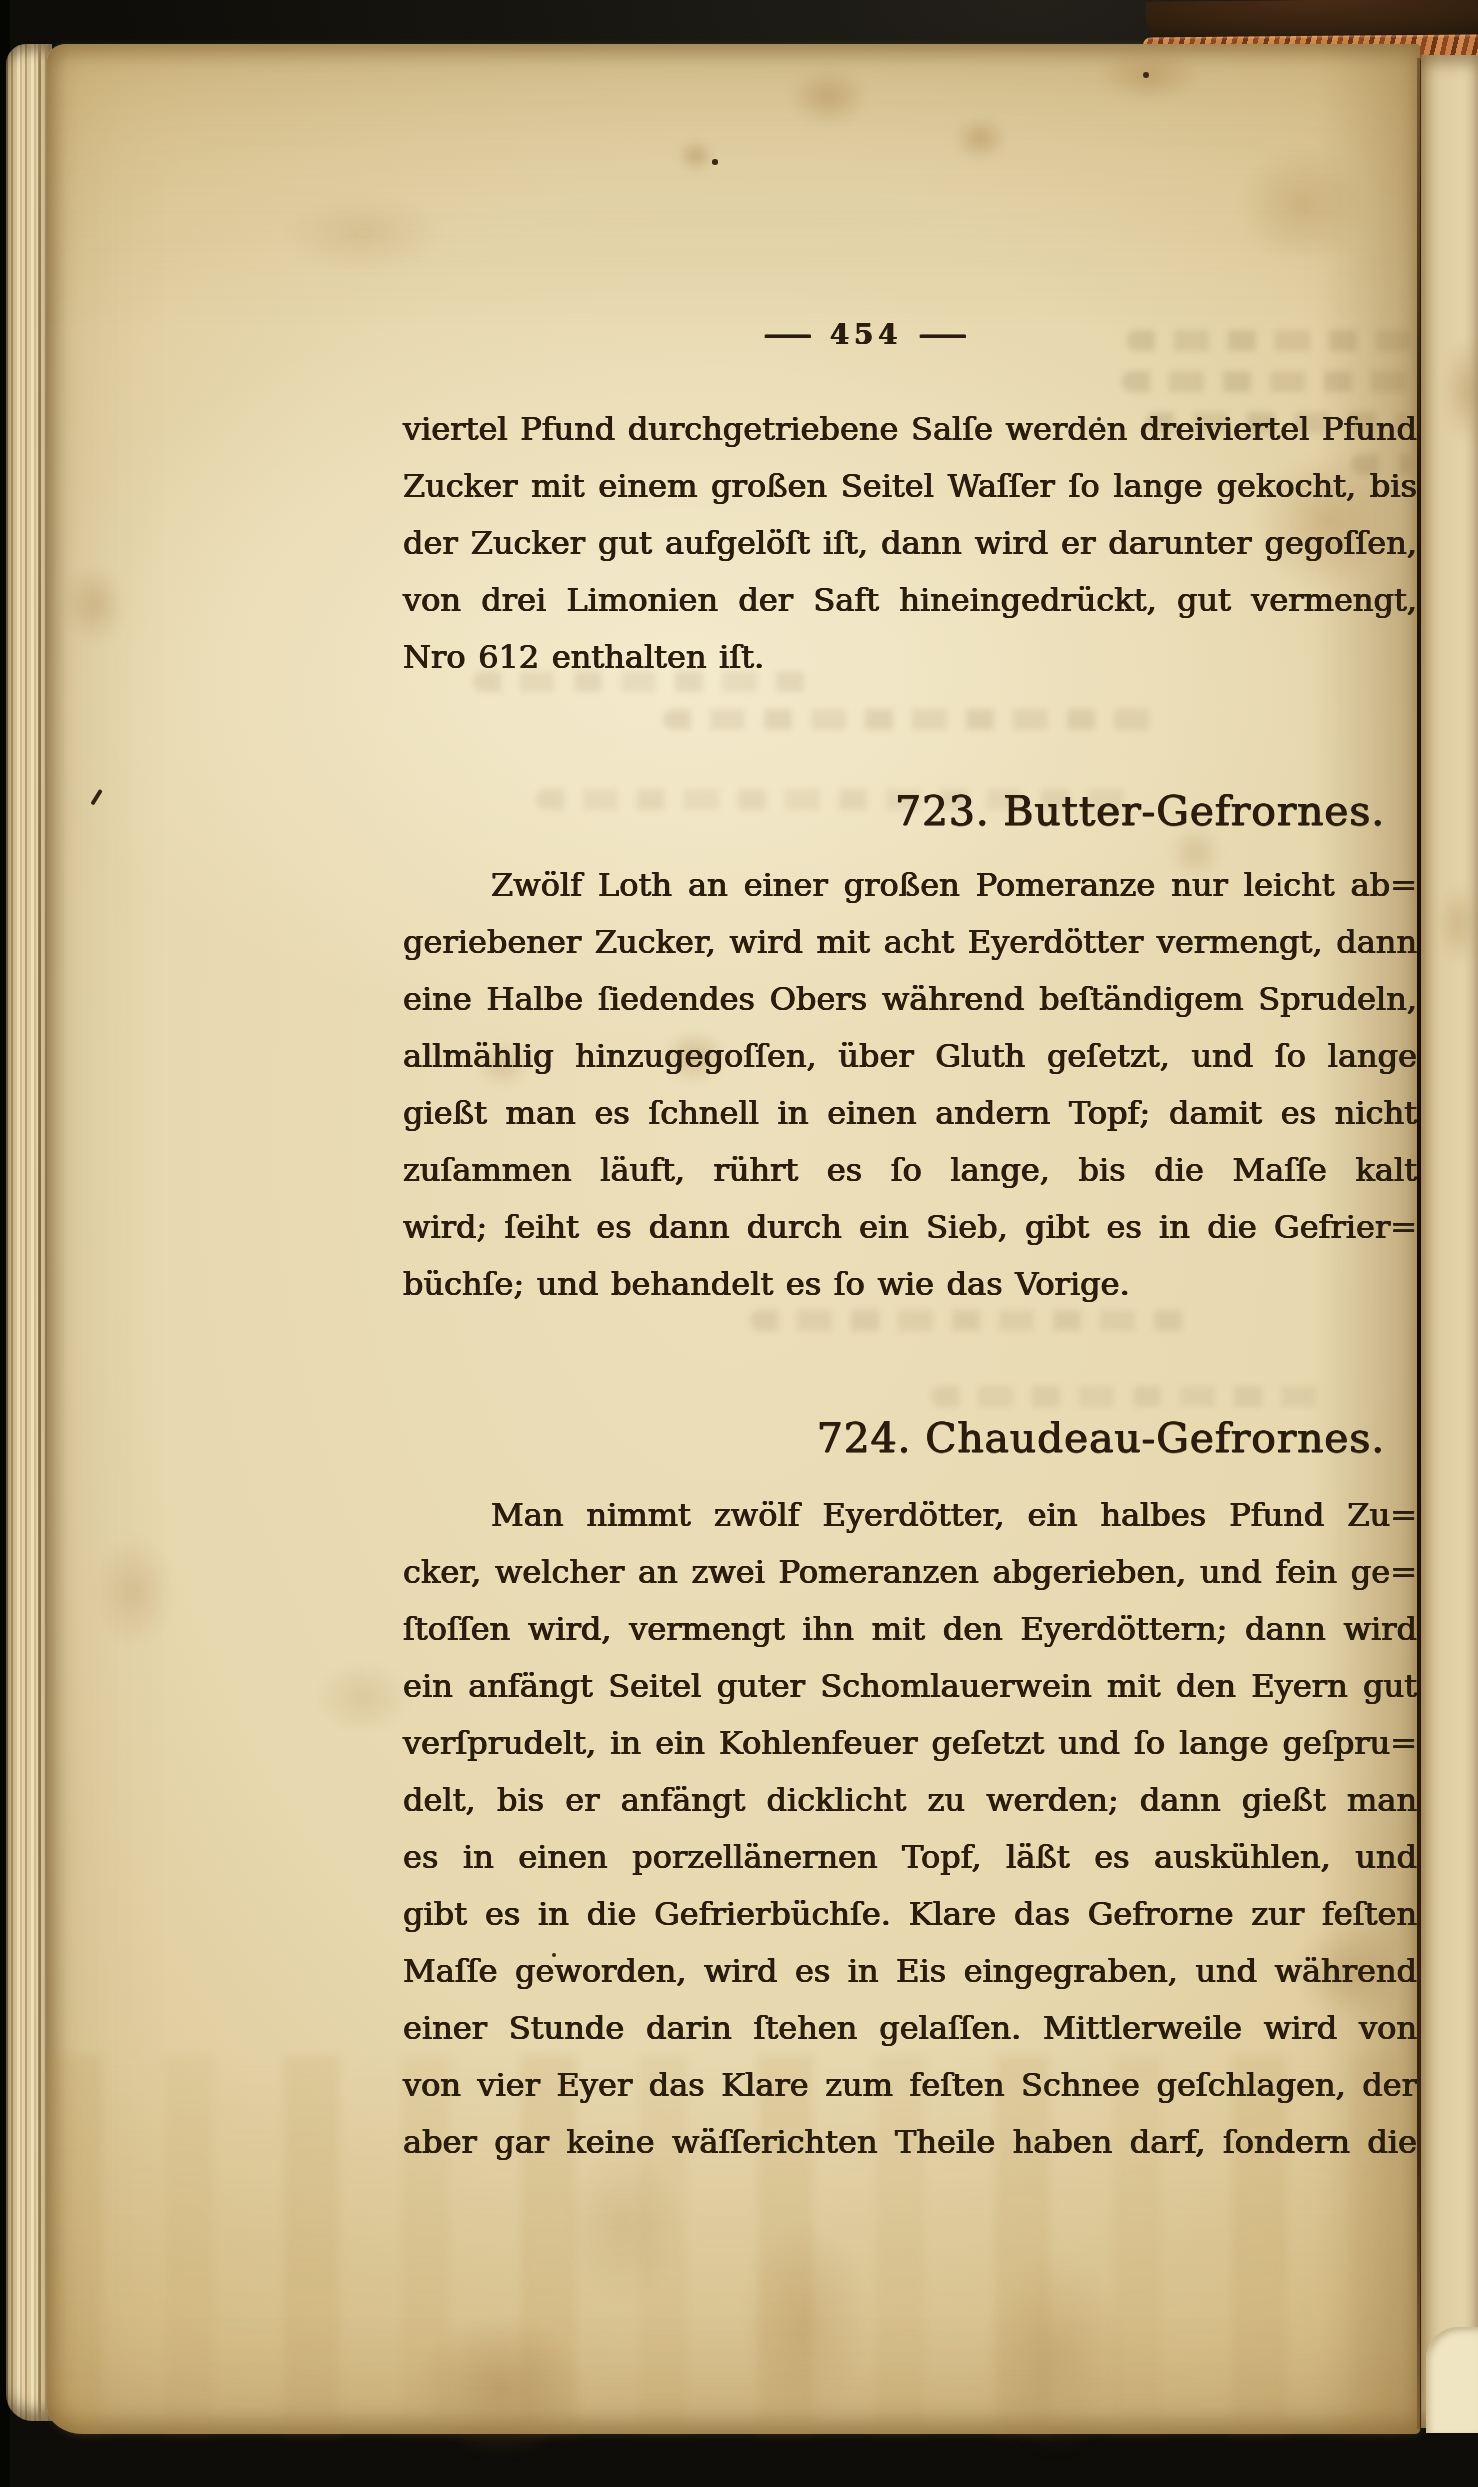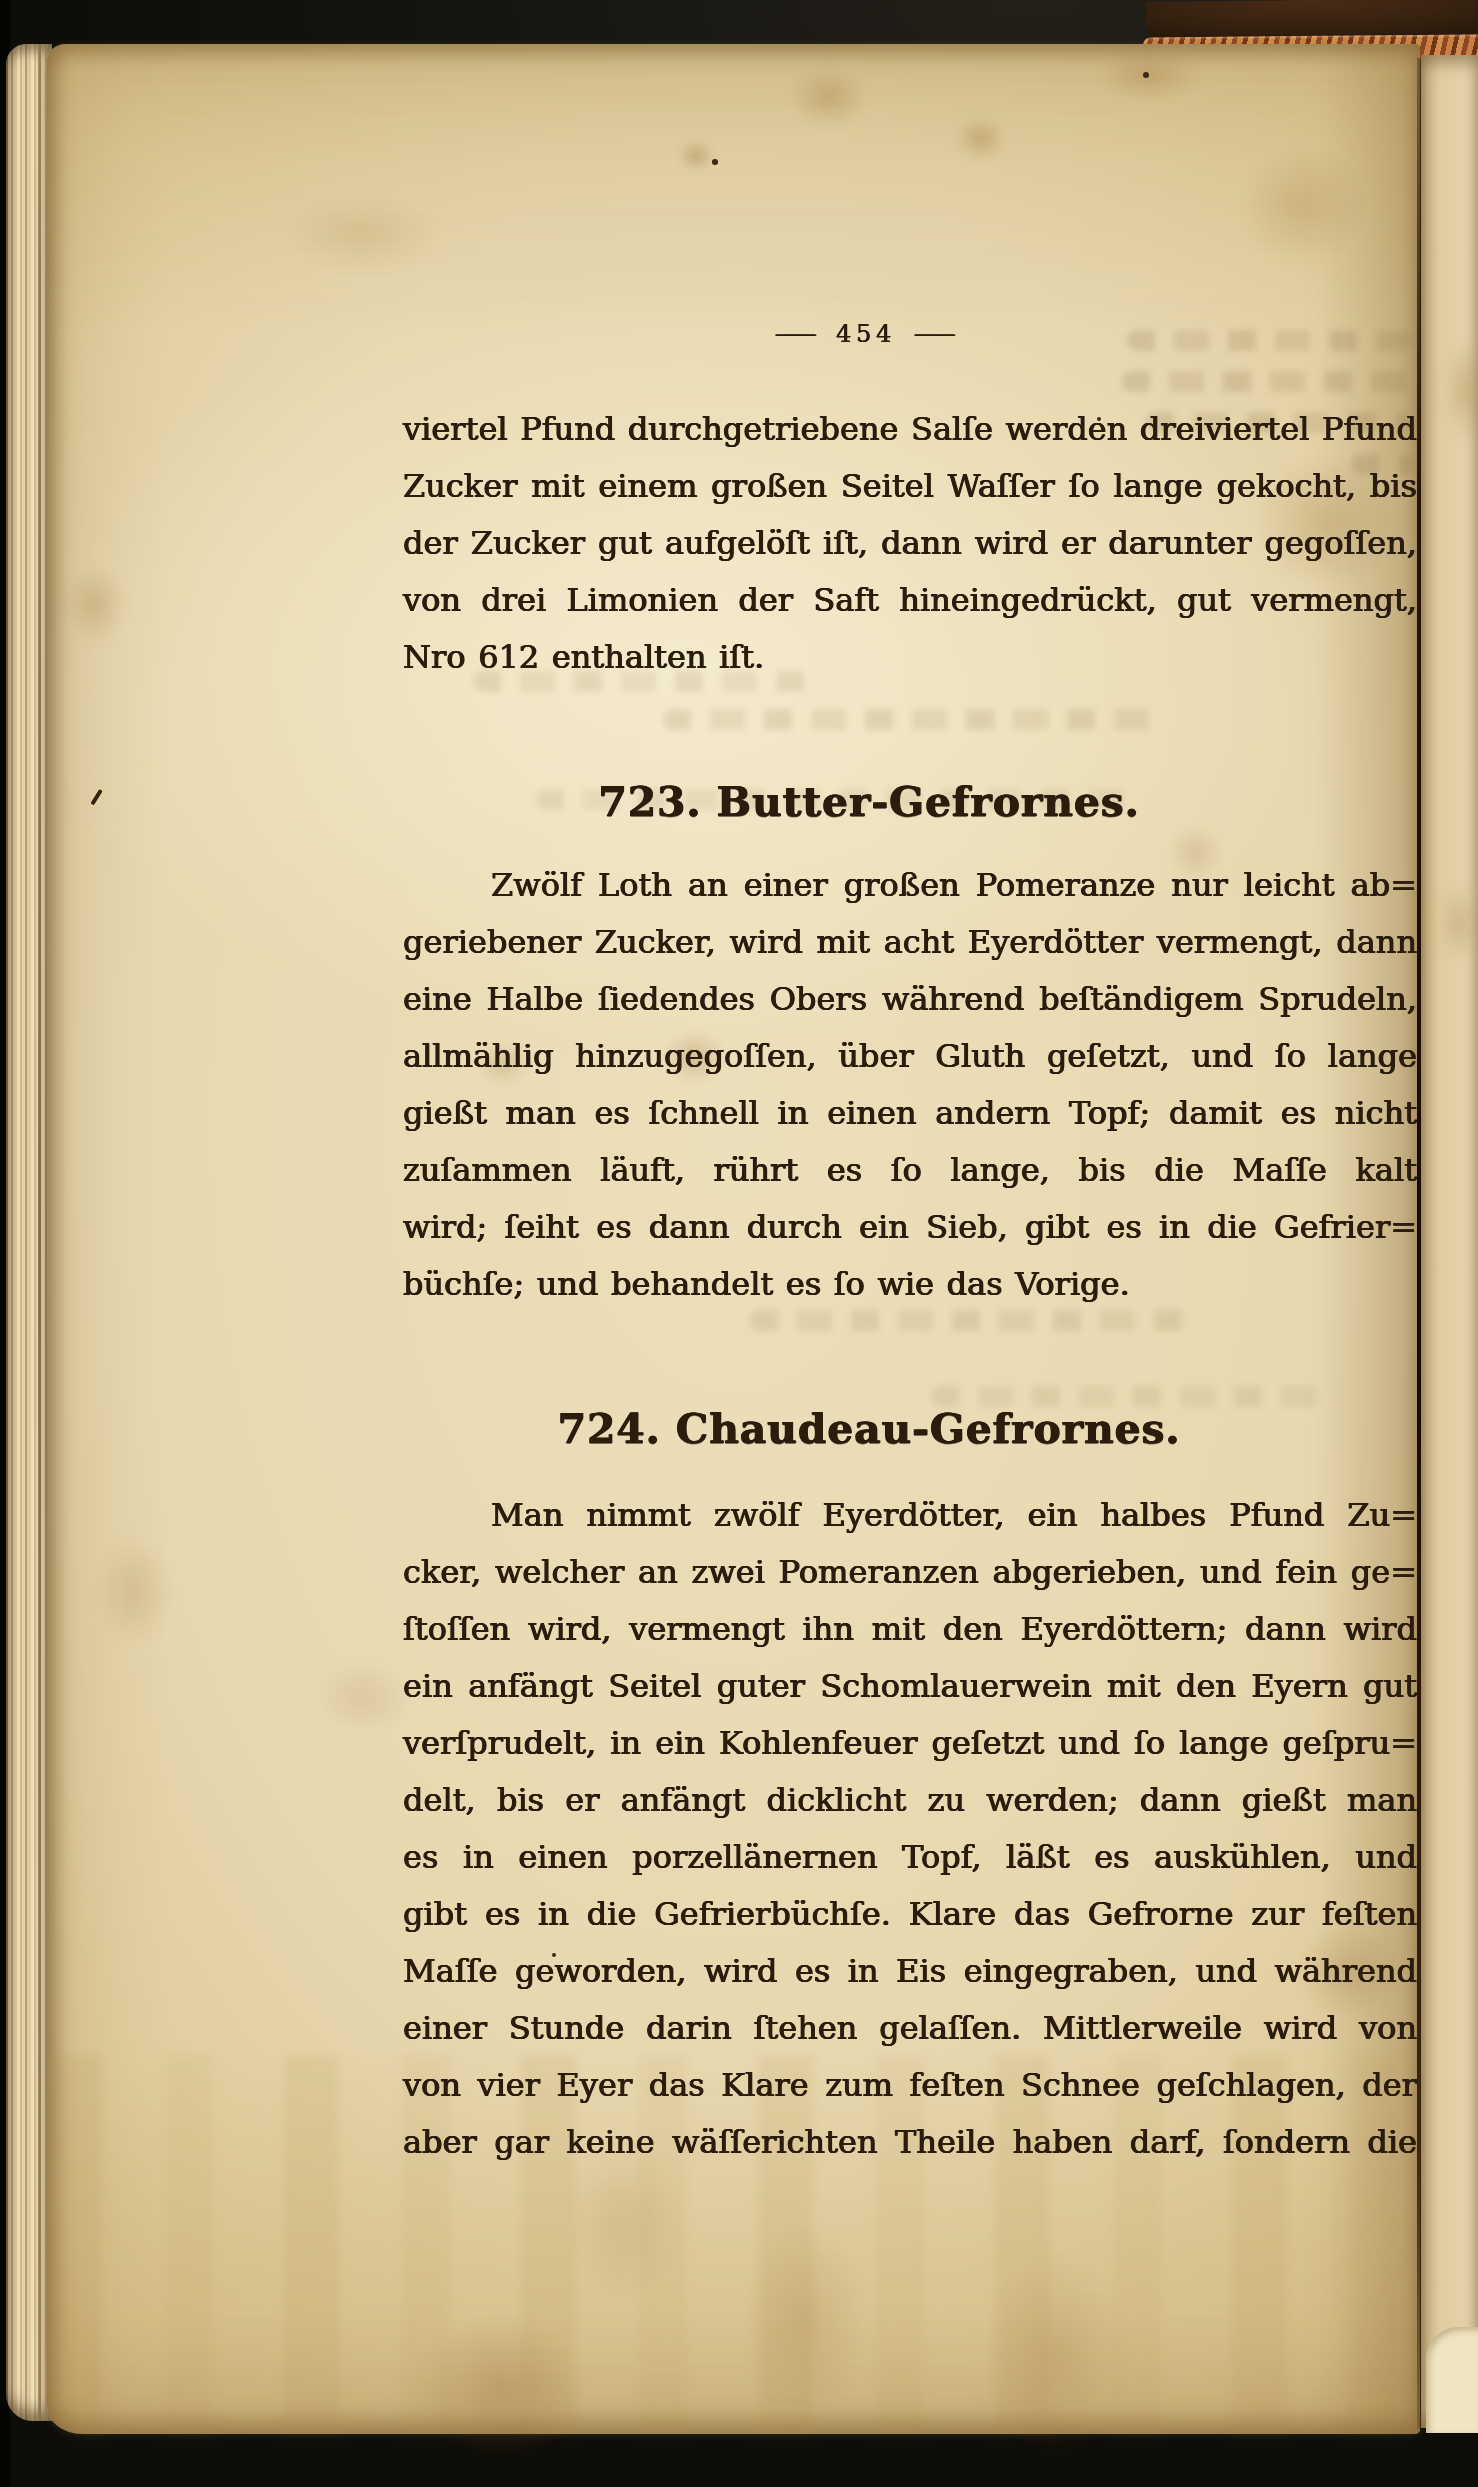--- a/index.html
+++ b/index.html
@@ -105,41 +105,41 @@
   .under-page-corner{
     position:absolute;left:1426px;top:2327px;width:53px;height:106px;
     background:#f0e5c2;border-radius:32px 0 0 0;
     box-shadow:inset 3.2px 3.2px 6.3px rgba(120,90,40,.35);
   }
 
   
   .ink{color:#2a1d0d;}
   .pagenum{
     position:absolute;left:312px;top:267px;width:1014px;
-    font-size:24px;font-weight:normal;text-align:center;line-height:47px;
+    font-size:28px;font-weight:bold;text-align:center;line-height:47px;
     letter-spacing:0.8px;
     text-shadow:0.5px 0 currentColor,-0.3px 0 currentColor;
   }
   .pagenum .dash{display:inline-block;transform:scaleX(1.8);}
   .pagenum .num{margin:0 27px;letter-spacing:4.7px;}
 
   .para{
     position:absolute;left:312px;width:1014px;
     font-size:32px;line-height:57px;
     text-shadow:0.6px 0 currentColor,-0.5px 0 currentColor,0 0.4px 0.3px rgba(42,29,13,.6);
     word-spacing:2.4px;
     margin-left:44px;
   }
   .textline{text-align:justify;text-align-last:justify;white-space:normal;}
   .textline.last-left{text-align-last:left;}
   .indent .textline:first-child{text-indent:88px;}
 
   .heading{
-    position:absolute;left:312px;width:1014px;margin:3px;
-    font-size:41px;line-height:47px;font-weight:bold;text-align:center;
+    position:absolute;left:312px;width:1014px;margin:12px;
+    font-size:41px;line-height:47px;font-weight:normal;text-align:right;
     letter-spacing:0.8px;
     text-shadow:0.6px 0 currentColor,-0.5px 0 currentColor,0 0.8px 0.5px rgba(30,20,8,.55);
   }
   .intro{top:357px;}
   .h723{top:732px;}
   .p723{top:813px;}
   .h724{top:1359px;}
   .p724{top:1443px;}
 </style>
 </head>

